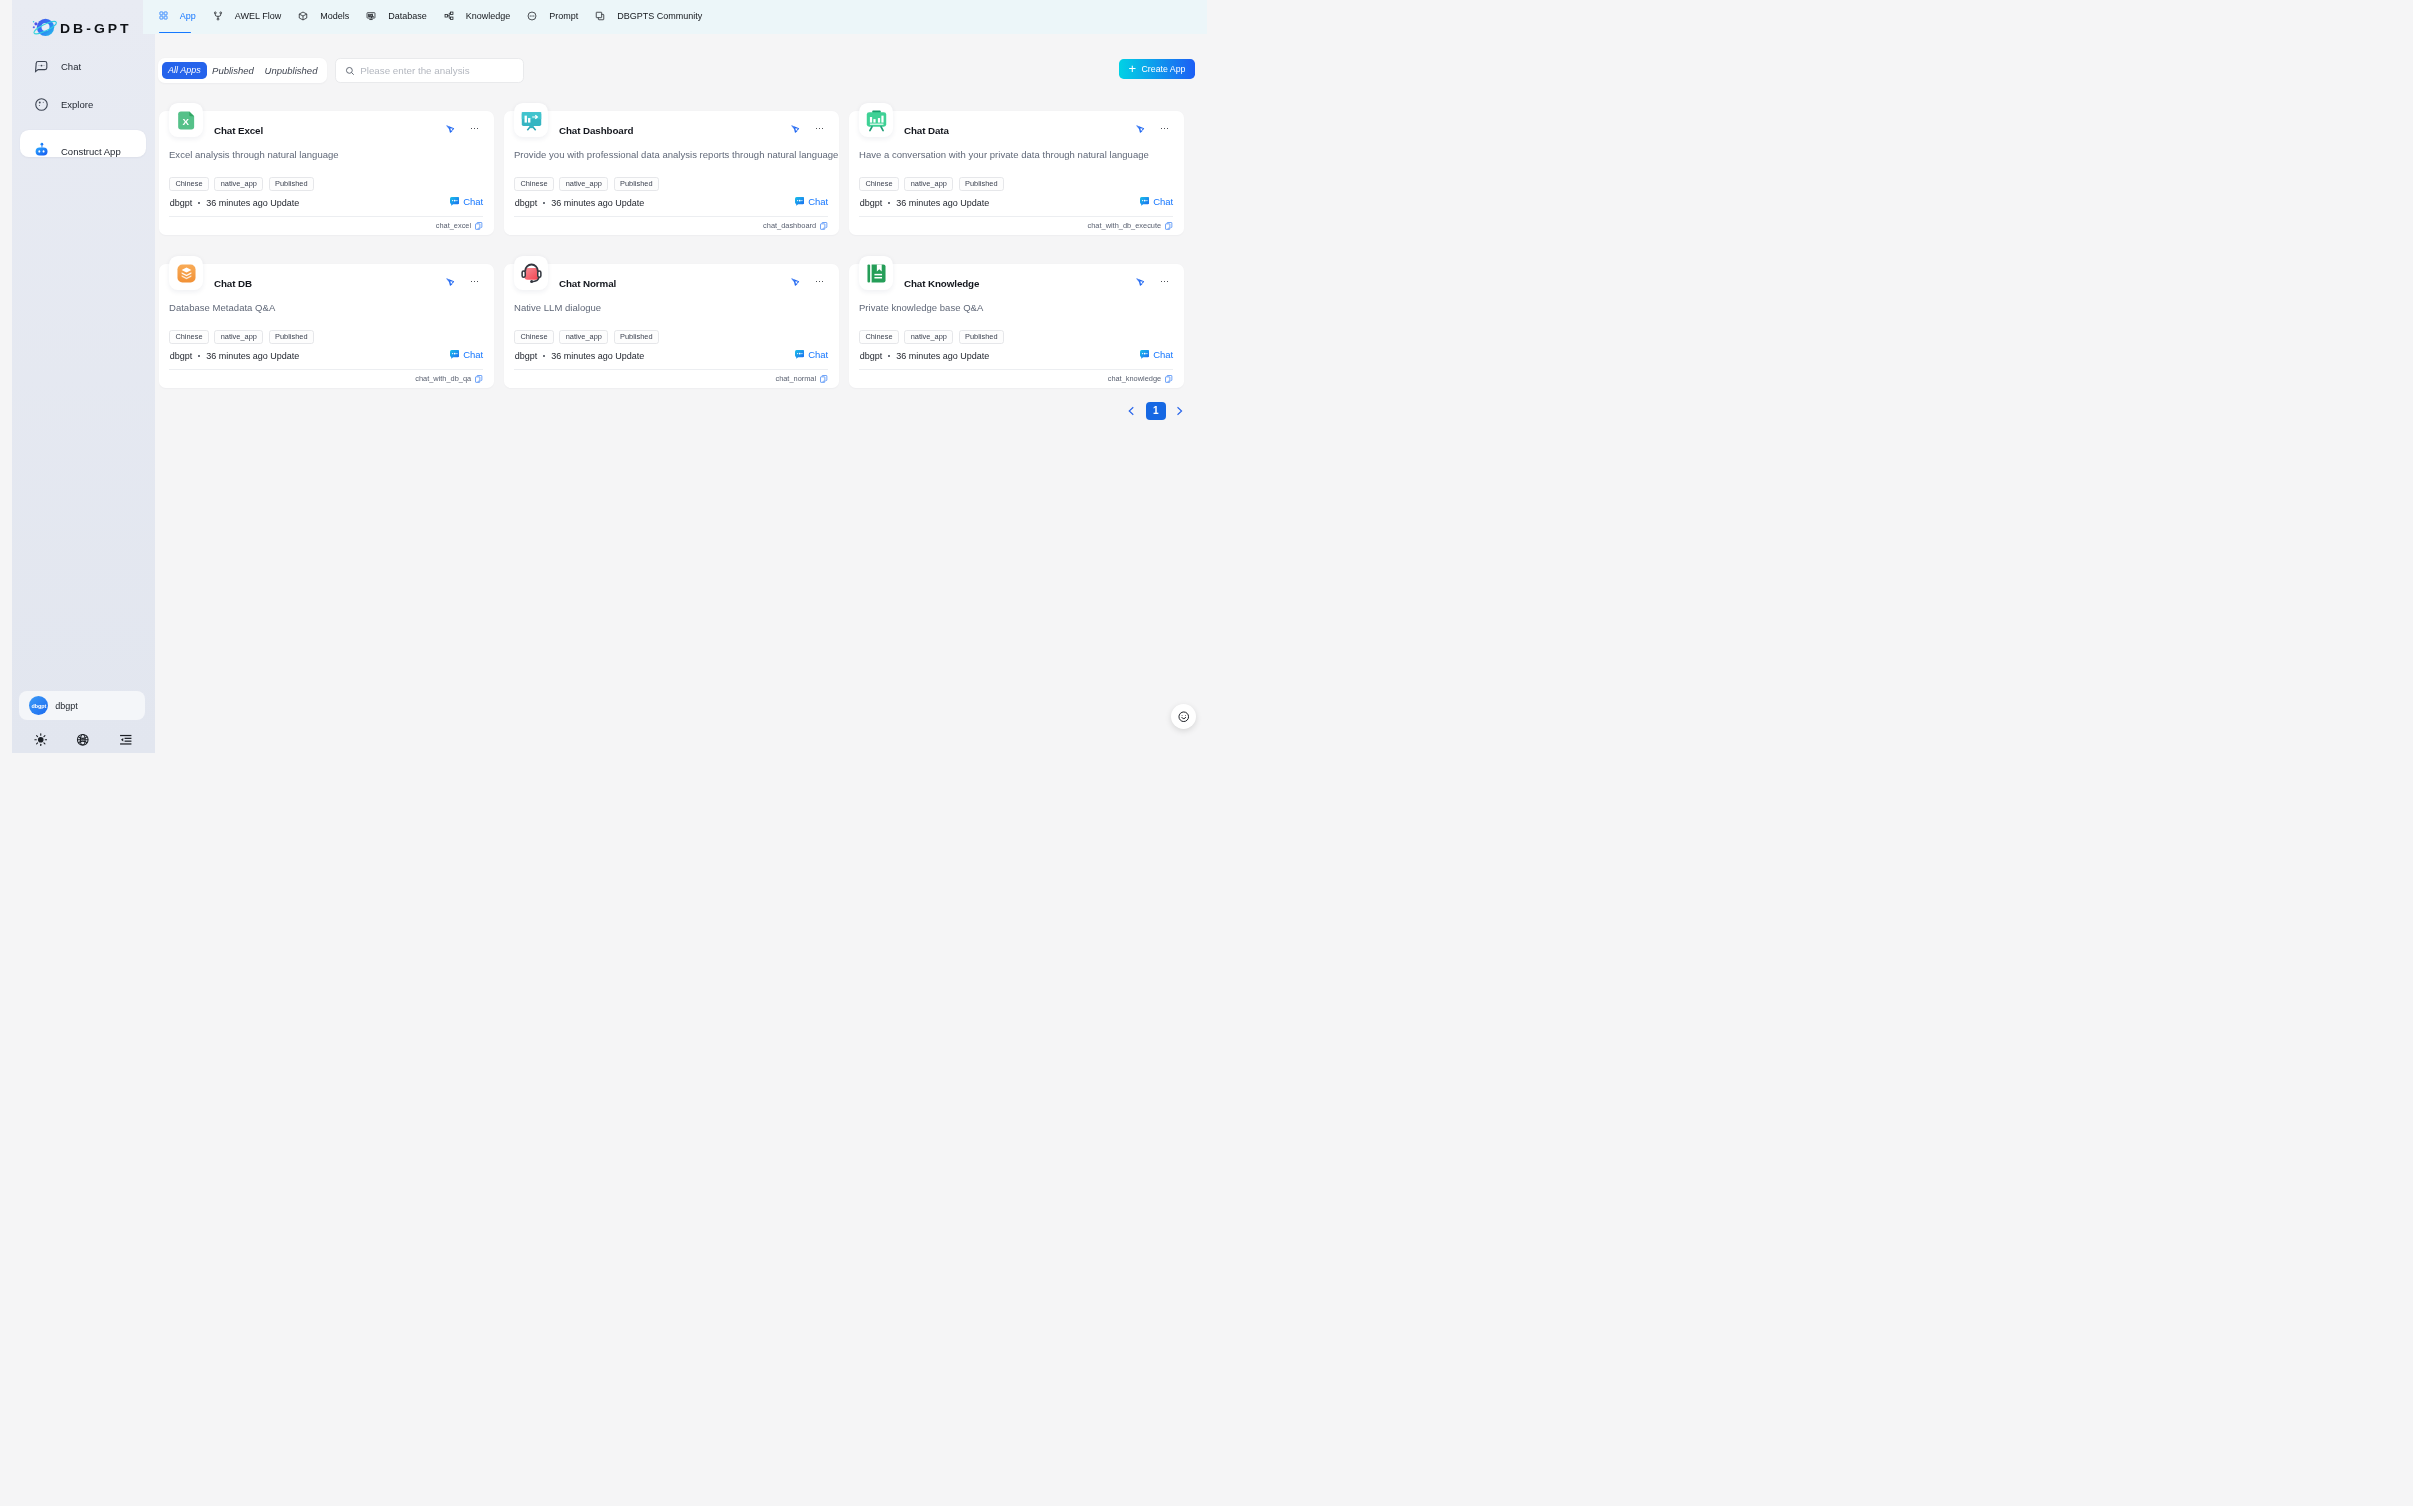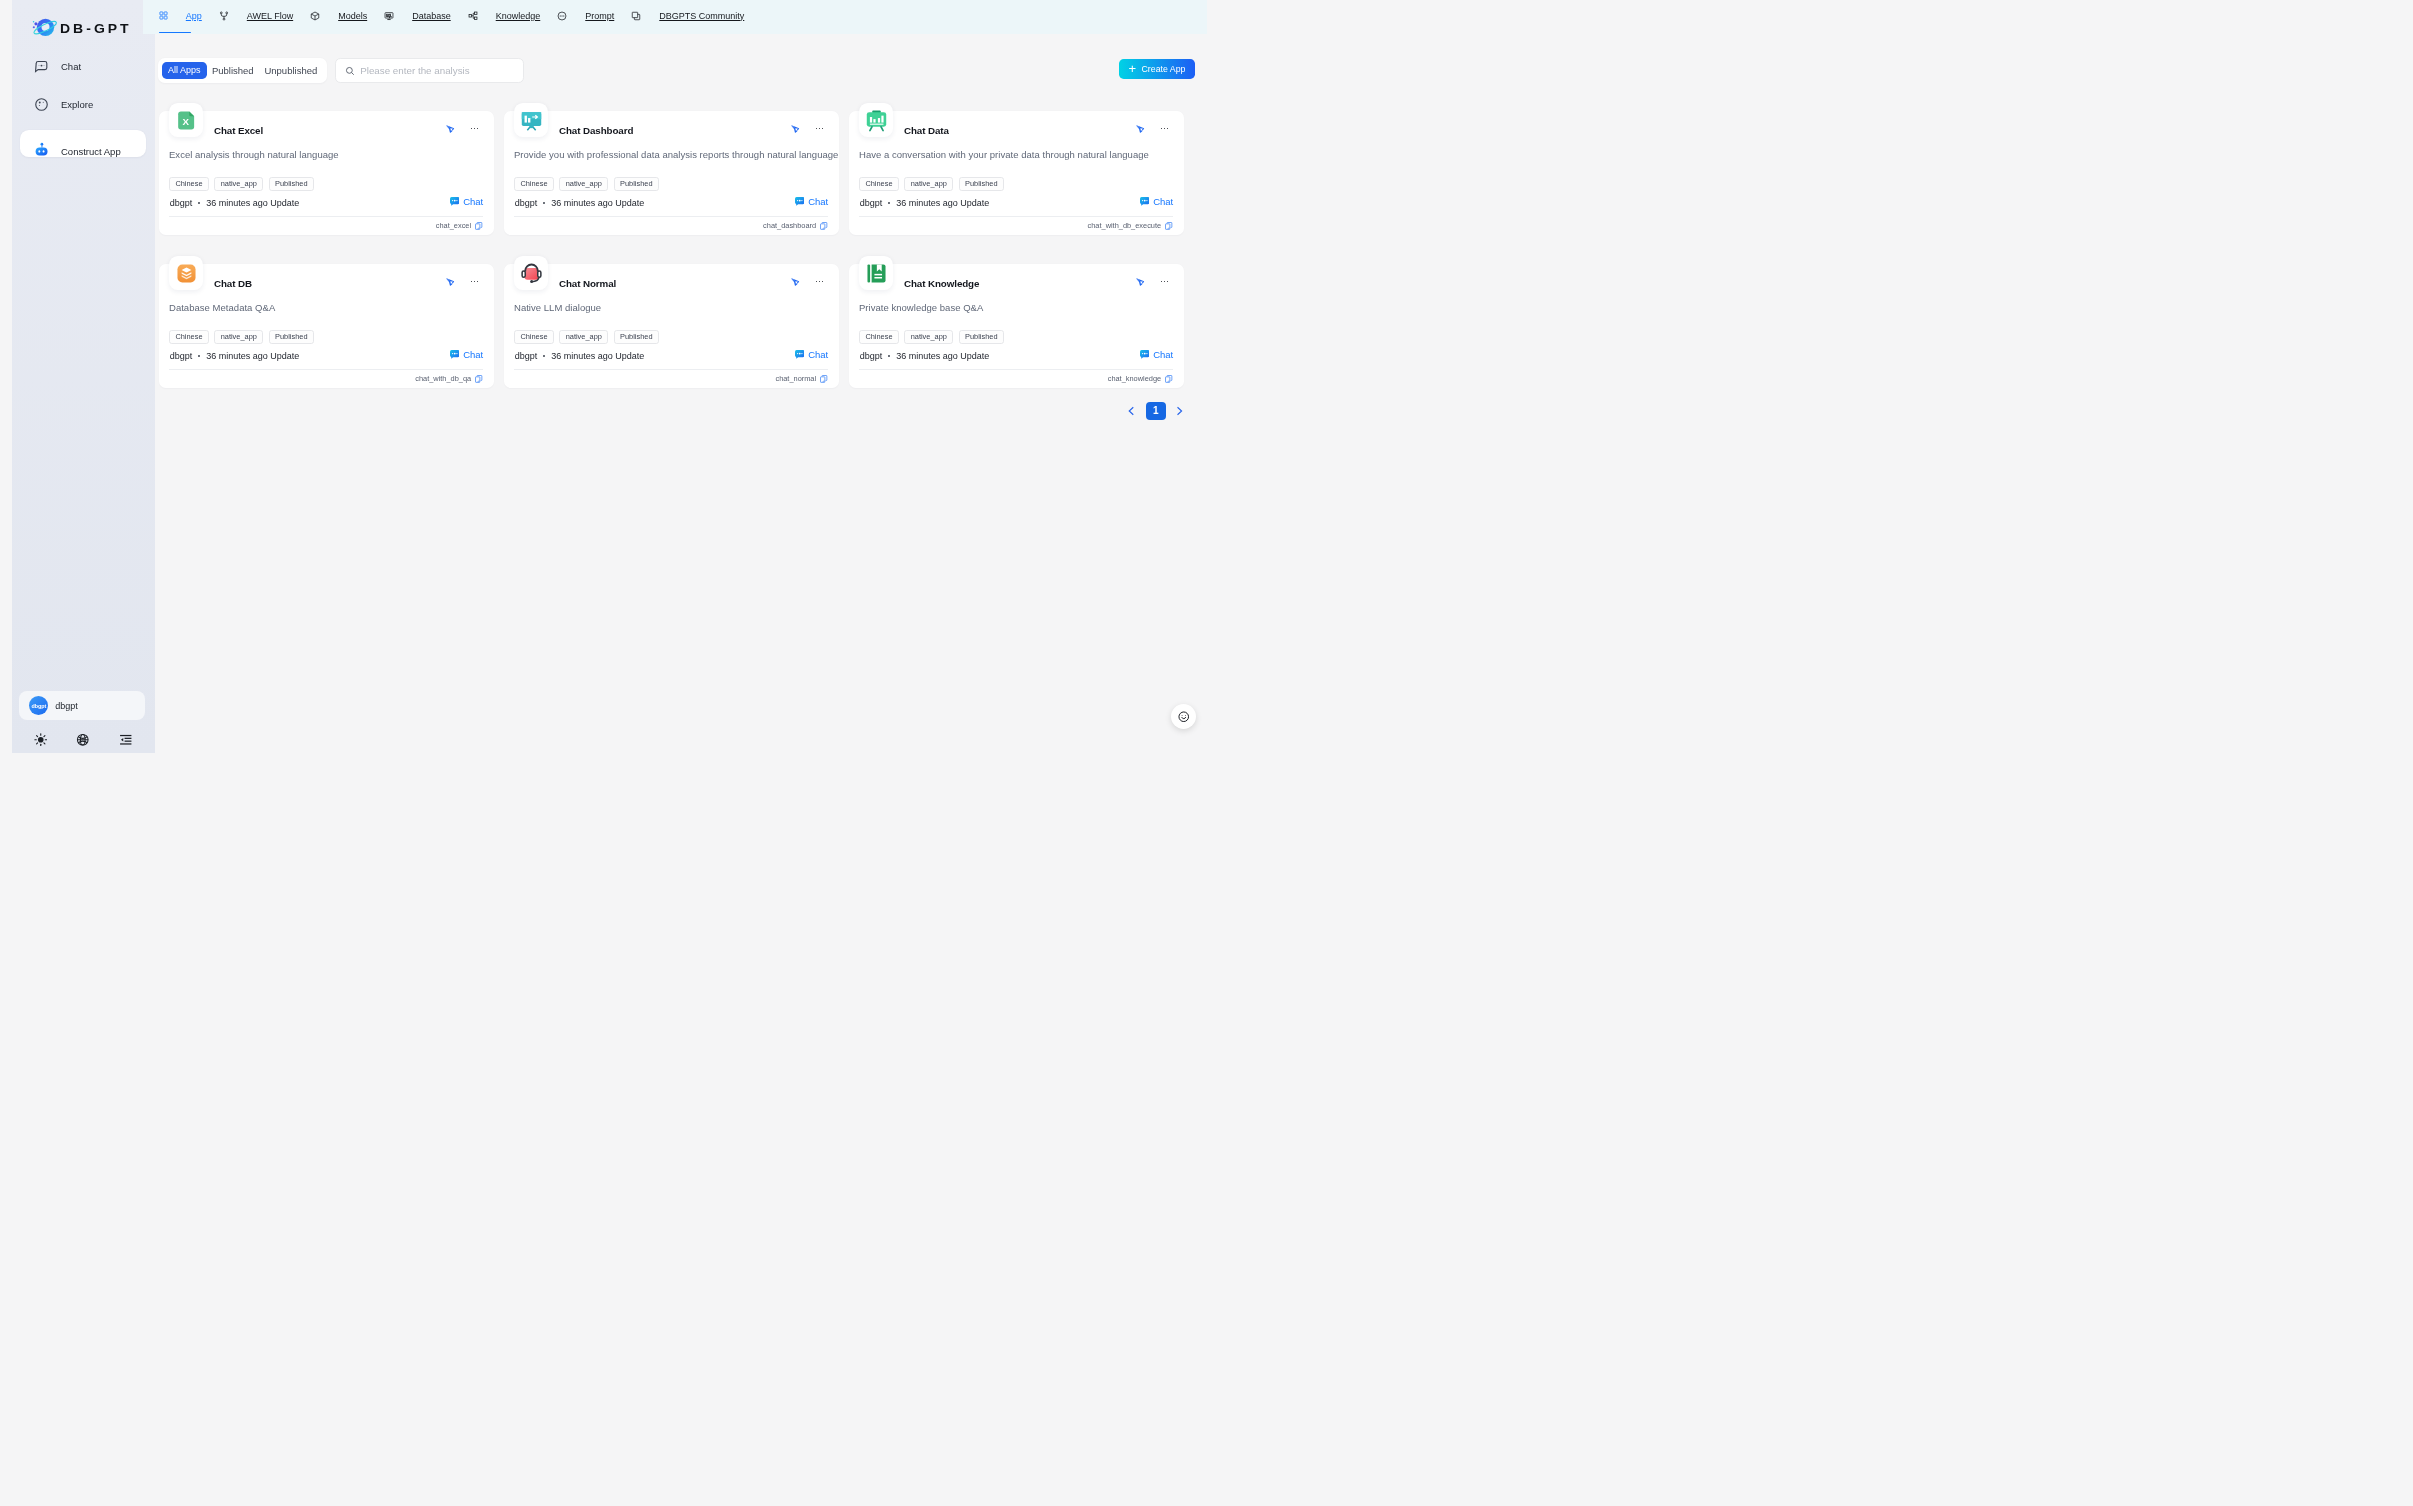--- a/index.html
+++ b/index.html
@@ -24,28 +24,28 @@
   display:flex; align-items:center; justify-content:center; }
 .uname { margin-left:6.8px; font-size:9px; color:#1b2028; }
 .sfooter { position:absolute; bottom:6.8px; left:0; width:143px; height:13.5px; }
 .sfooter svg { position:absolute; top:0; }
 
 
 .topbar { position:absolute; left:143px; top:0; right:0; height:34px; background:#ecf6f9; }
 .tabs { position:absolute; left:16px; top:0; height:31px; display:flex; align-items:center; }
 .tab { display:flex; align-items:center; margin-right:17px; }
 .tab svg { display:block; }
-.tab .tlabel { margin-left:18px; font-size:9px; color:#15181d;text-decoration:underline; }
+.tab .tlabel { margin-left:12px; font-size:9px; color:#15181d; }
 .tab-active .tlabel { color:#1677ff; font-weight:500; }
 .tab-underline { position:absolute; left:15.5px; top:32px; width:32px; height:1.4px; background:#1677ff; border-radius:1.4px; }
 
 
 .filterwrap { position:absolute; left:158px; top:58px; height:25px; background:#fff; border-radius:6.8px;
   box-shadow:0 0.7px 2px rgba(25,30,50,.04); display:flex; align-items:center; padding:0 4px; }
-.fbtn { font-size:9.5px; color:#404652; padding:0 5.4px; }
+.fbtn { font-size:9.5px; color:#404652; padding:0 5.4px;font-style:italic; }
 .fbtn-active { background:#2563eb; color:#fff; border-radius:4.7px; height:17px; line-height:17px; padding:0 6px; font-size:9px; }
 .searchbox { position:absolute; left:335px; top:58px; width:189px; height:25px; background:#fff;
   border:0.7px solid #e9eaec; border-radius:5.4px; display:flex; align-items:center; }
 .searchbox svg { margin-left:8.8px; flex:none; }
 .searchbox .ph { margin-left:5.4px; font-size:9.8px; color:#b4b8c0; }
 .createbtn { position:absolute; right:12px; top:59px; width:76px; height:19.6px; border-radius:4.7px;
   background:linear-gradient(90deg,#00d2e5 0%,#1d5ef5 100%); color:#fff; font-size:8.8px;
   display:flex; align-items:center; justify-content:center; }
 .createbtn .plus { font-size:13px; font-weight:300; margin-right:5.4px; margin-top:-1.4px; }
 

